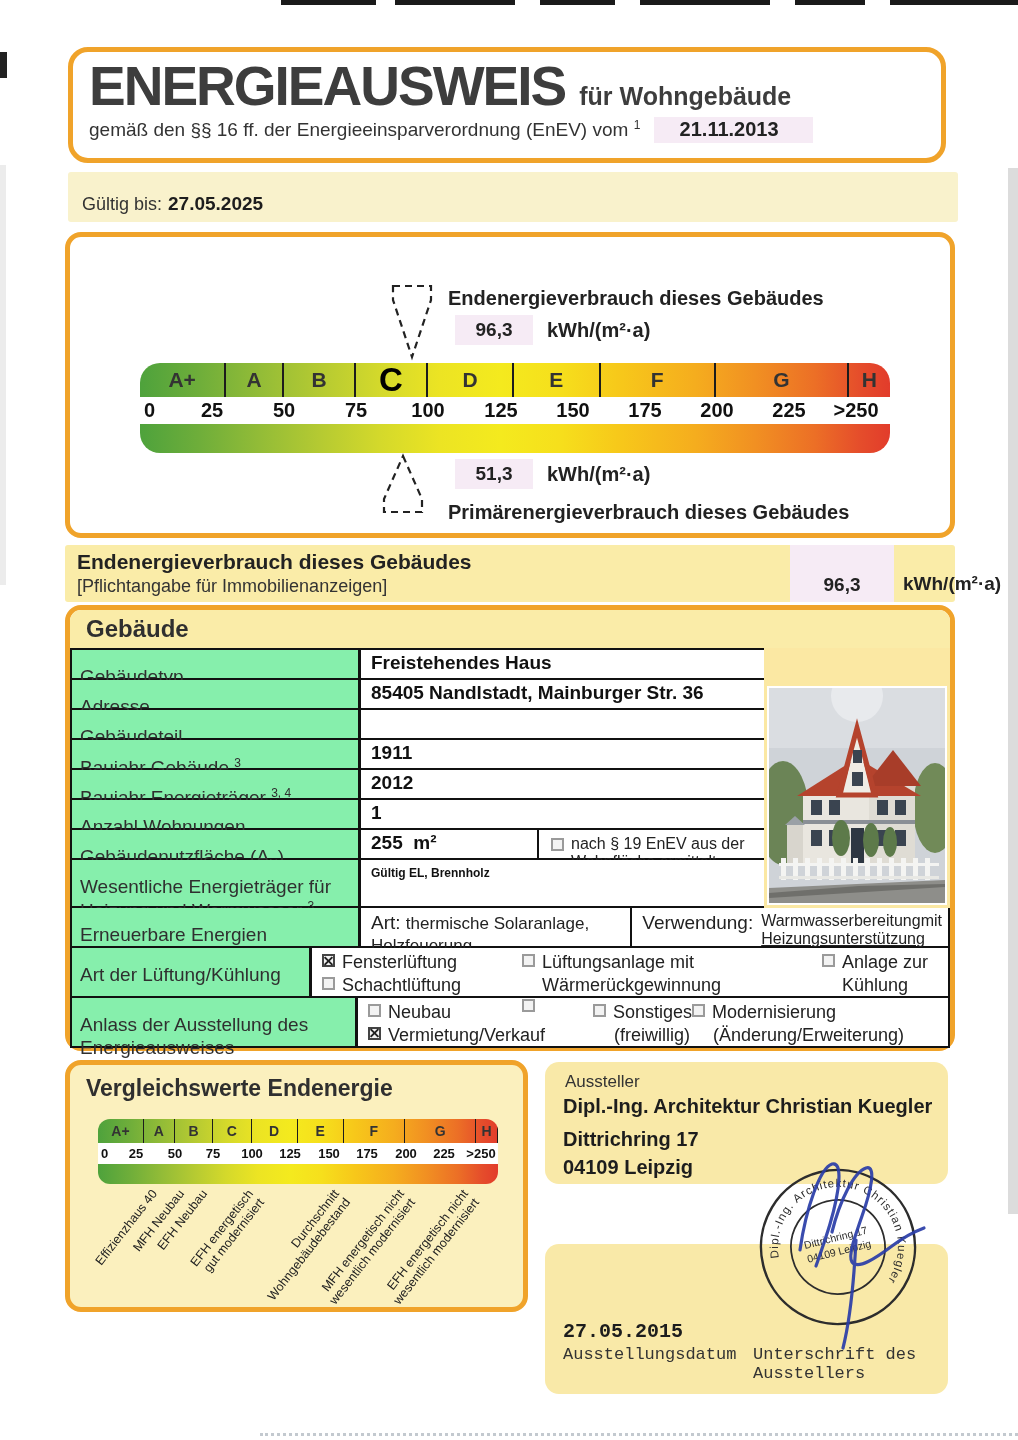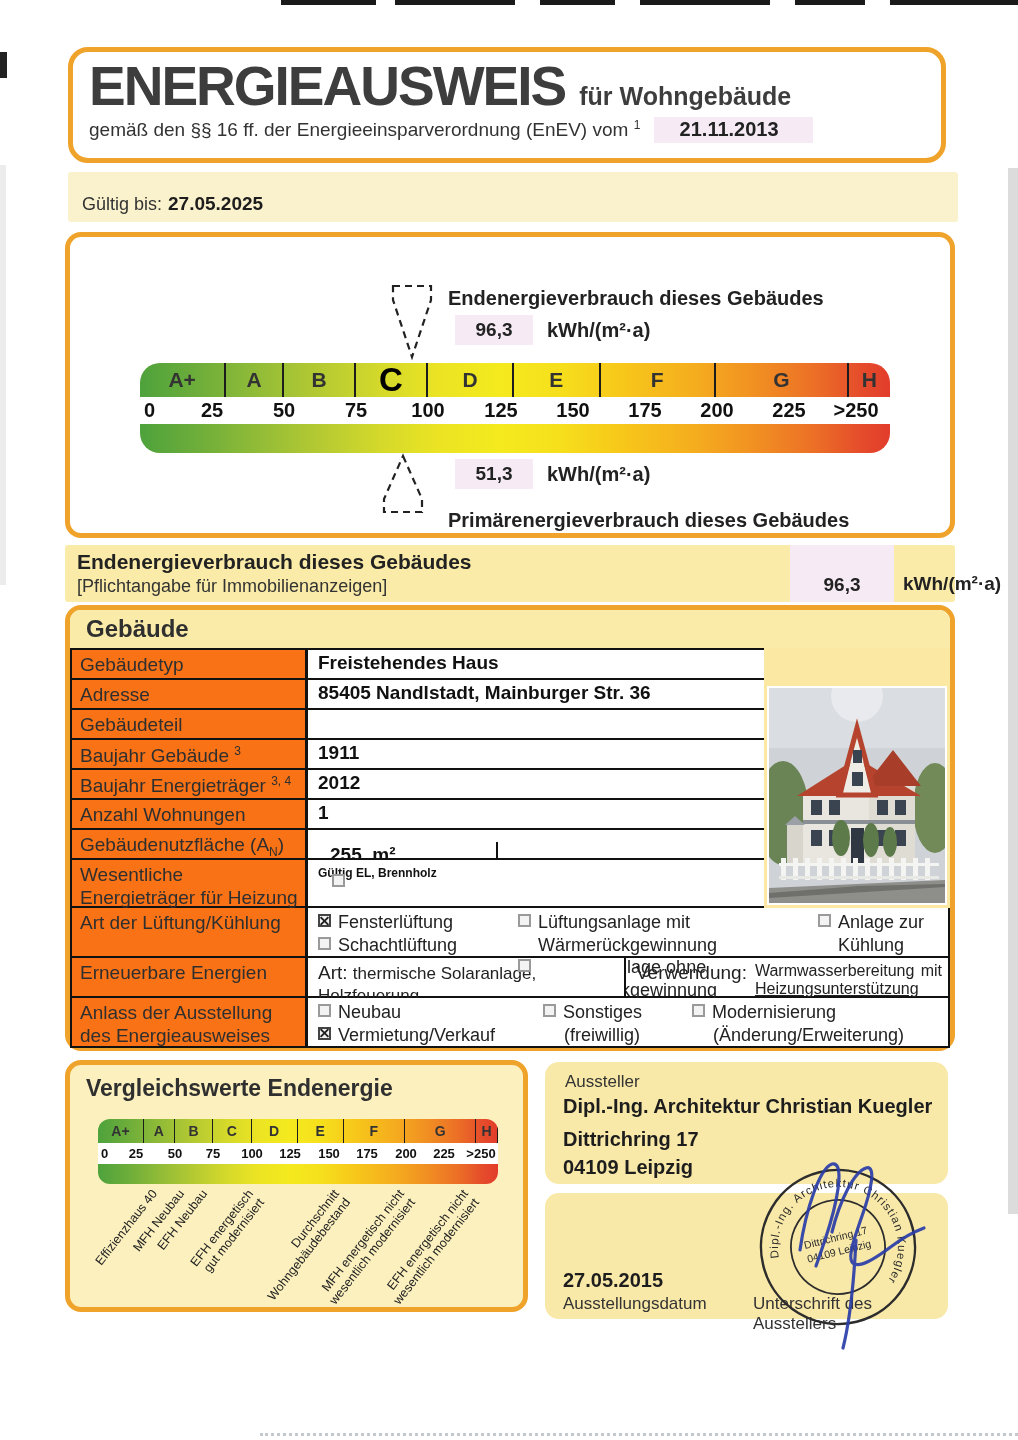--- a/index.html
+++ b/index.html
@@ -61,28 +61,28 @@
              font-size:19px;font-weight:bold;color:#222;}
   .mand-unit{position:absolute;left:838px;bottom:7px;font-size:19px;font-weight:bold;color:#222;}
   
   .building-box{left:65px;top:605px;width:890px;height:446px;}
   .building-box .sec-title{height:38px;line-height:38px;}
   .btable{position:absolute;left:0;top:38px;border-top:2px solid #111;border-left:2px solid #111;box-sizing:border-box;}
   .trow{display:flex;border-bottom:2px solid #111;box-sizing:border-box;}
   .blockA{width:694px;}
   .blockB{width:880px;}
   .blockB .trow{border-right:2px solid #111;}
-  .lbl{width:236px;background:#f97316;border-right:3px solid #111;box-sizing:border-box;
-       padding:4px 6px 0 8px;font-size:19px;color:#2f2f2f;line-height:1.2;}
+  .lbl{width:289px;background:#86efac;border-right:3px solid #111;box-sizing:border-box;
+       padding:16px 6px 0 8px;font-size:19px;color:#2f2f2f;line-height:1.2;}
   .lbl sup{font-size:12px;}
   .lbl sub{font-size:12px;}
   .val{flex:1;background:#fff;padding:2px 6px 0 10px;font-size:19px;font-weight:bold;color:#111;box-sizing:border-box;}
   .val.small{font-size:12px;padding-top:6px;}
   .r30{height:30px;}.r48{height:48px;}.r40{height:40px;}.r50{height:50px;}
-  .area-cell{display:flex;padding:12px;flex-direction:column;}
+  .area-cell{display:flex;padding:0;}
   .area-main{width:178px;border-right:2px solid #111;box-sizing:border-box;padding:2px 0 0 10px;}
   .area-note{flex:1;font-weight:normal;font-size:16px;color:#222;padding:5px 0 0 12px;}
   .renew-art{width:318px;border-right:2px solid #111;box-sizing:border-box;padding:4px 0 0 10px;
              font-weight:normal;font-size:19px;color:#222;}
   .renew-art .a-val{font-size:17px;}
   .renew-use{flex:1;display:flex;padding:4px 6px 0 10px;font-weight:normal;font-size:19px;color:#222;}
   .use-txt{font-size:16px;line-height:1.15;margin-left:8px;flex:1;}
   .use-line1{display:flex;justify-content:space-between;}
   .use-underline{text-decoration:underline;}
   .optgrid{display:flex;font-weight:normal;font-size:18px;color:#222;padding-top:3px;}
@@ -105,21 +105,21 @@
   .cmp-scale .scale-letters{height:24px;}
   .cmp-scale .seg{font-size:14px;border-right:1.5px solid #1c1c1c;}
   .cmp-scale .scale-numbers{height:21px;}
   .cmp-scale .tick{font-size:13px;top:3px;}
   .cmp-scale .scale-grad{height:20px;}
   .cmp-lbl{position:absolute;top:122px;width:170px;text-align:right;font-size:12.5px;line-height:1.15;color:#222;
            white-space:pre-line;transform:rotate(-52deg);transform-origin:100% 0%;}
   
   .iss-band{position:absolute;left:545px;width:403px;background:#F9E9A8;border-radius:14px;}
   .iss-1{top:1062px;height:122px;}
-  .iss-2{top:1193px;height:126px;}
+  .iss-2{top:1244px;height:150px;font-family:Liberation Mono, monospace;}
   .iss-label{position:absolute;left:20px;top:10px;font-size:17px;color:#333;}
   .iss-name{position:absolute;left:18px;top:33px;font-size:20px;font-weight:bold;color:#1d1d1d;}
   .iss-street{position:absolute;left:18px;top:66px;font-size:20px;font-weight:bold;color:#1d1d1d;}
   .iss-city{position:absolute;left:18px;top:94px;font-size:20px;font-weight:bold;color:#1d1d1d;}
   .iss-date{position:absolute;left:18px;top:76px;font-size:20px;font-weight:bold;color:#1d1d1d;}
   .iss-date-label{position:absolute;left:18px;top:101px;font-size:17px;color:#333;}
   .iss-sig-label{position:absolute;left:208px;top:101px;font-size:17px;color:#333;}
   .stamp-svg{position:absolute;left:718px;top:1127px;transform:rotate(-14deg);}
   .sig-svg{position:absolute;left:740px;top:1120px;}
 </style>
@@ -191,21 +191,21 @@
         <span class="tick" style="left:716px;">&gt;250</span>
       </div>
       <div class="scale-grad"></div>
     </div>
 
     <svg width="44" height="62" style="position:absolute;left:311px;top:216px;">
       <polygon points="22,3 41,46 41,59 3,59 3,46" fill="none" stroke="#222" stroke-width="2.2" stroke-dasharray="7 5"></polygon>
     </svg>
     <div class="pill-val" style="left:385px;top:222px;width:78px;height:30px;">51,3</div>
     <div class="unit" style="left:477px;top:226px;">kWh/(m²·a)</div>
-    <div class="arrow-note" style="left:378px;top:272px;">Primärenergieverbrauch dieses Gebäudes</div>
+    <div class="arrow-note" style="left:378px;top:264px;">Primärenergieverbrauch dieses Gebäudes</div>
   </div>
 
   <div class="mand-band">
     <div class="mand-title">Endenergieverbrauch dieses Gebäudes</div>
     <div class="mand-note">[Pflichtangabe für Immobilienanzeigen]</div>
     <div class="mand-pill">96,3</div>
     <div class="mand-unit">kWh/(m²·a)</div>
   </div>
 
   <div class="sec-box building-box">
@@ -248,66 +248,66 @@
           </div>
         </div>
       </div>
       <div class="trow r48">
         <div class="lbl"><span>Wesentliche Energieträger für Heizung und Warmwasser</span> <sup>3</sup></div>
         <div class="val small">Gültig EL, Brennholz</div>
       </div>
     </div>
 
     <div class="btable blockB" style="top:298px;border-top:none;">
-      <div class="trow r50">
-        <div class="lbl">Art der Lüftung/Kühlung</div>
-        <div class="val optgrid">
-          <div class="optcol" style="width:200px;">
-            <div class="optitem">
-                <span class="cb checked"></span>
-                <span>Fensterlüftung</span>
-              </div>
-            <div class="optitem">
-                <span class="cb"></span>
-                <span>Schachtlüftung</span>
-              </div>
-          </div>
-          <div class="optcol" style="width:300px;">
-            <div class="optitem">
-                <span class="cb"></span>
-                <span>Lüftungsanlage mit Wärmerückgewinnung</span>
-              </div>
-            <div class="optitem">
-                <span class="cb"></span>
-                <span>Lüftungsanlage ohne Wärmerückgewinnung</span>
-              </div>
-          </div>
-          <div class="optcol" style="flex:1;">
-            <div class="optitem">
-                <span class="cb"></span>
-                <span style="width:100px;">Anlage zur Kühlung</span>
-              </div>
-          </div>
-        </div>
-      </div>
       <div class="trow r40">
         <div class="lbl">Erneuerbare Energien</div>
         <div class="val renew-art">
           <span>Art:</span>
           <span class="a-val">thermische Solaranlage, Holzfeuerung</span>
         </div>
         <div class="renew-use">
           <span>Verwendung:</span>
           <span class="use-txt">
             <span class="use-line1">
                 <span>Warmwasserbereitung</span>
                 <span>mit</span>
               </span>
             <span class="use-underline">Heizungsunterstützung</span>
           </span>
+        </div>
+      </div>
+      <div class="trow r50">
+        <div class="lbl">Art der Lüftung/Kühlung</div>
+        <div class="val optgrid">
+          <div class="optcol" style="width:200px;">
+            <div class="optitem">
+                <span class="cb checked"></span>
+                <span>Fensterlüftung</span>
+              </div>
+            <div class="optitem">
+                <span class="cb"></span>
+                <span>Schachtlüftung</span>
+              </div>
+          </div>
+          <div class="optcol" style="width:300px;">
+            <div class="optitem">
+                <span class="cb"></span>
+                <span>Lüftungsanlage mit Wärmerückgewinnung</span>
+              </div>
+            <div class="optitem">
+                <span class="cb"></span>
+                <span>Lüftungsanlage ohne Wärmerückgewinnung</span>
+              </div>
+          </div>
+          <div class="optcol" style="flex:1;">
+            <div class="optitem">
+                <span class="cb"></span>
+                <span style="width:100px;">Anlage zur Kühlung</span>
+              </div>
+          </div>
         </div>
       </div>
       <div class="trow r50">
         <div class="lbl">Anlass der Ausstellung des Energieausweises</div>
         <div class="val optgrid">
           <div class="optcol" style="width:225px;">
             <div class="optitem">
                 <span class="cb"></span>
                 <span>Neubau</span>
               </div>

